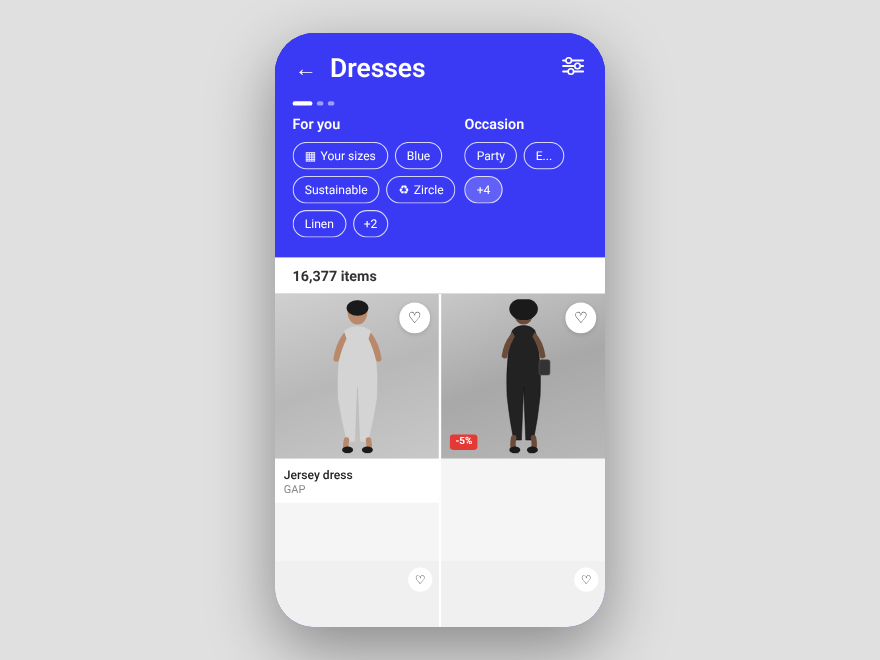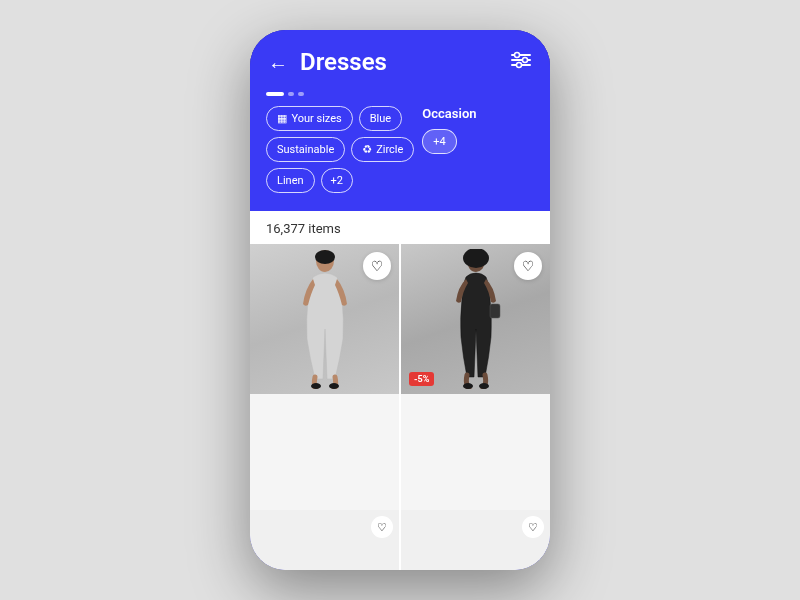--- a/index.html
+++ b/index.html
@@ -131,21 +131,21 @@
       padding: 5px 10px;
       color: white;
       font-size: 11px;
       cursor: pointer;
     }
     .items-count {
       background: white;
       padding: 10px 16px 8px;
       color: #333;
       font-size: 13px;
-      font-weight: 400;
+      font-weight: 700;
     }
     .products-grid {
       background: white;
       display: grid;
       grid-template-columns: 1fr 1fr;
       gap: 2px;
       flex: 1;
       overflow: hidden;
     }
     .product-card {
@@ -268,20 +268,21 @@
     <div class="filter-section">
       <div class="dots-row">
         <div class="dot-active"></div>
         <div class="dot"></div>
         <div class="dot"></div>
       </div>
 
       <div class="filter-columns">
 
         <div class="filter-col">
+          <div class="filter-col-label">For you</div>
           <div class="chip-row">
             <div class="chip">
               <span class="chip-icon">▦</span>
               <span>Your sizes</span>
             </div>
             <div class="chip">
               <span>Blue</span>
             </div>
           </div>
           <div class="chip-row">
@@ -296,20 +297,28 @@
           <div class="chip-row">
             <div class="chip">
               <span>Linen</span>
             </div>
             <div class="chip-plus">+2</div>
           </div>
         </div>
 
         <div class="filter-col">
           <div class="filter-col-label">Occasion</div>
+          <div class="chip-row">
+            <div class="chip">
+              <span>Party</span>
+            </div>
+            <div class="chip">
+              <span>E...</span>
+            </div>
+          </div>
           <div class="chip-row">
             <div class="chip-filled">+4</div>
           </div>
         </div>
       </div>
     </div>
 
     <div class="items-count">16,377 items</div>
 
     <div class="products-grid">
@@ -331,20 +340,24 @@
 
               <path d="M20 128 Q18 138 22 142" stroke="#b8896a" stroke-width="5" stroke-linecap="round"></path>
               <path d="M40 128 Q42 138 38 142" stroke="#b8896a" stroke-width="5" stroke-linecap="round"></path>
 
               <ellipse cx="21" cy="137" rx="5" ry="3" fill="#1a1a1a"></ellipse>
               <ellipse cx="39" cy="137" rx="5" ry="3" fill="#1a1a1a"></ellipse>
             </svg>
           </div>
           <button class="heart-btn">♡</button>
         </div>
+        <div class="product-info">
+          <div class="product-name">Jersey dress</div>
+          <div class="product-brand">GAP</div>
+        </div>
       </div>
 
       <div class="product-card">
         <div class="product-img-container">
           <div class="product-img-2">
 
             <svg width="60" height="140" viewBox="0 0 60 140" fill="none">
 
               <ellipse cx="30" cy="12" rx="9" ry="11" fill="#6b4c3b"></ellipse>
 

